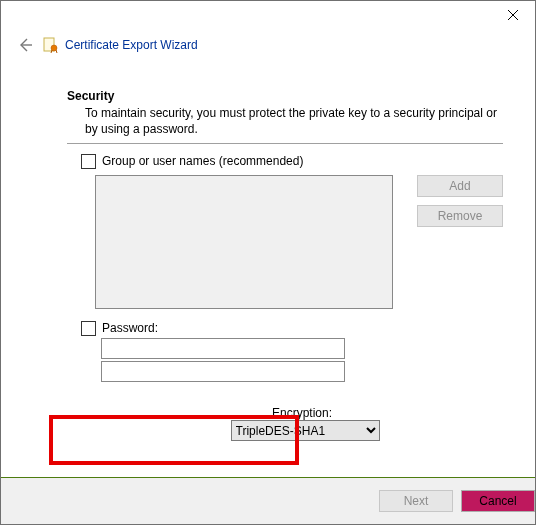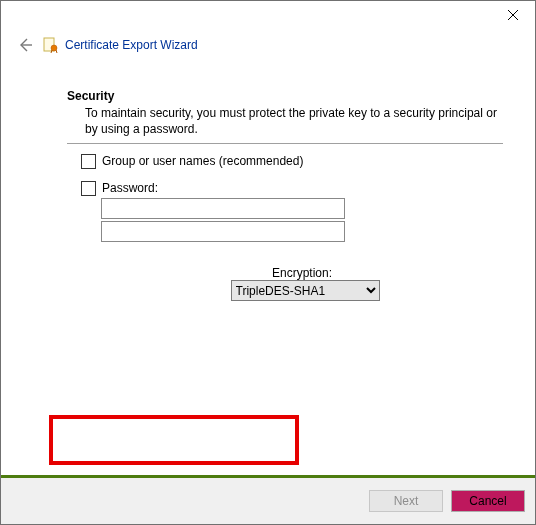--- a/index.html
+++ b/index.html
@@ -165,26 +165,25 @@
     height: 50px;
     pointer-events: none;
     box-sizing: border-box;
   }
   .footer {
     position: absolute;
     bottom: 0;
     left: 0;
     right: 0;
     height: 46px;
-    border-top: 3px solid #4d7c0f;
+    border-top: 1px solid #4d7c0f;
     background: #f0f0f0;
     display: flex;
     align-items: center;
     justify-content: flex-end;
-    padding-right: 10px;
   }
   .footer .btn {
     width: 74px;
     height: 22px;
     margin: 0 0 0 8px;
   }
 </style>
 </head>
 <body>
 
@@ -219,20 +218,27 @@
   <div class="body">
     <div class="section-title">Security</div>
     <div class="section-desc">To maintain security, you must protect the private key to a security principal or by using a password.</div>
     <hr class="hr">
 
     <div class="row">
       <div class="checkbox"></div>
       <span>Group or user names (recommended)</span>
     </div>
 
+    <div class="group-area">
+      <div class="listbox"></div>
+      <div class="btn-col">
+        <button class="btn" disabled="">Add</button>
+        <button class="btn" disabled="">Remove</button>
+      </div>
+    </div>
 
     <div class="field-block">
       <div class="row">
         <div class="checkbox"></div>
         <span>Password:</span>
       </div>
       <input type="password" class="text-input" value="" style="">
       <input type="password" class="text-input" value="" style="">
 
       <div class="enc-row">

